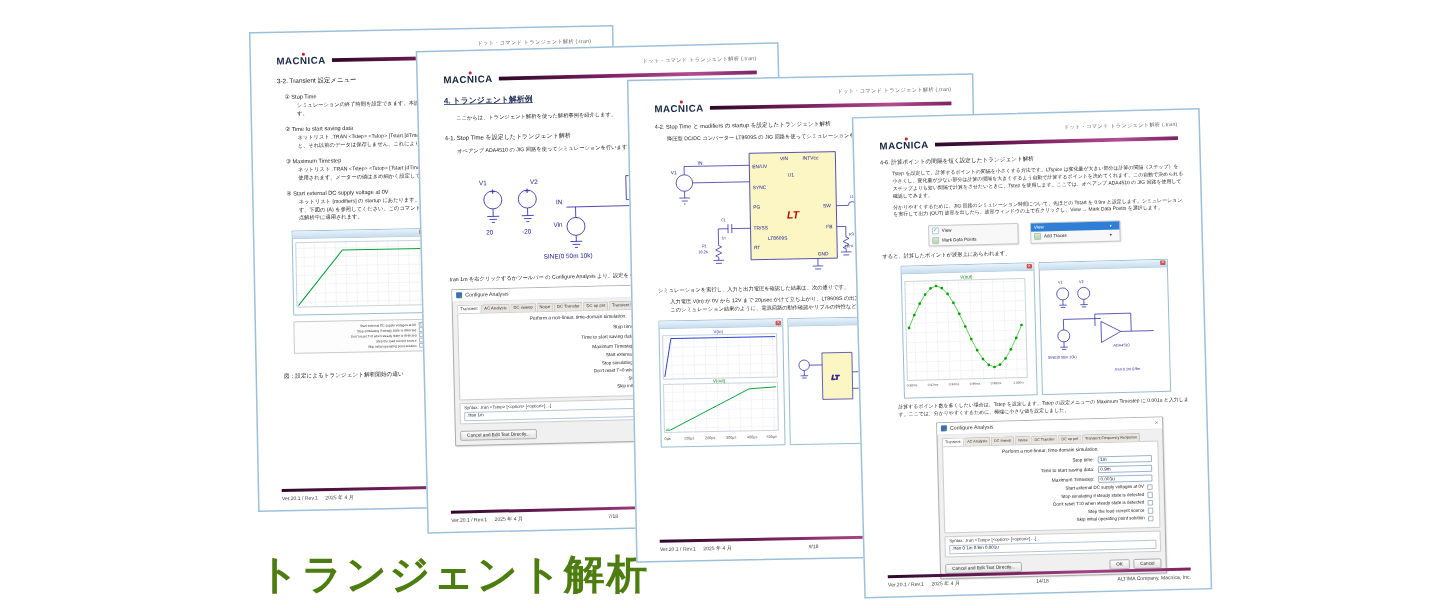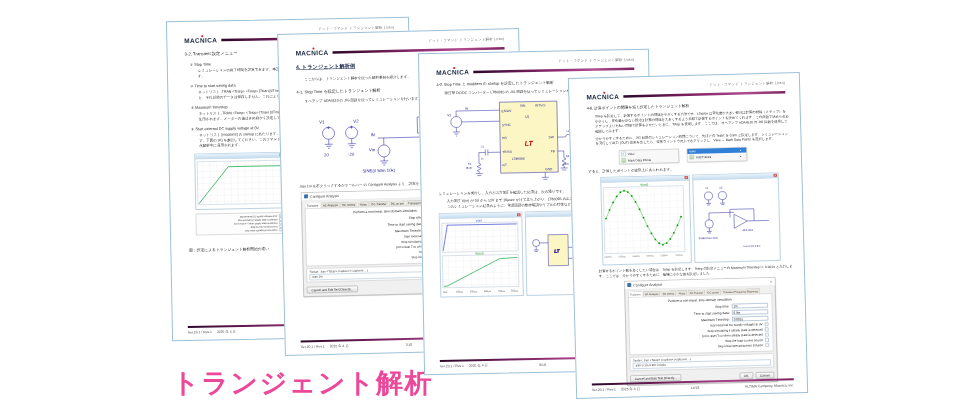--- a/index.html
+++ b/index.html
@@ -92,21 +92,21 @@
   .micon.chk::before{content:"✓";}
   .marr{margin-left:auto;font-size:5px;}
   
   svg text{font-family:"Liberation Sans",sans-serif;}
   .clbl{font-size:8.5px;fill:#1c1c8c;}
   .clbl2{font-size:6.5px;fill:#1c1c8c;}
   .clbl3{font-size:5px;fill:#1c1c8c;}
   .tick{font-size:5px;fill:#555;}
   .tick2{font-size:4.3px;fill:#555;}
   
-  .caption{position:absolute;left:172px;top:365px;font-size:27px;font-weight:bold;color:#ec4899;
+  .caption{position:absolute;left:172px;top:365px;font-size:27px;font-weight:bold;color:#4d7c0f;
            letter-spacing:1.5px;font-family:"DejaVu Sans","Liberation Sans",sans-serif;}
 </style>
 </head>
 <body>
 
 <div class="stage">
 
   <article class="page p1">
     <div class="inner">
       <div class="hdr">ドット・コマンド トランジェント解析 (.tran)</div>

